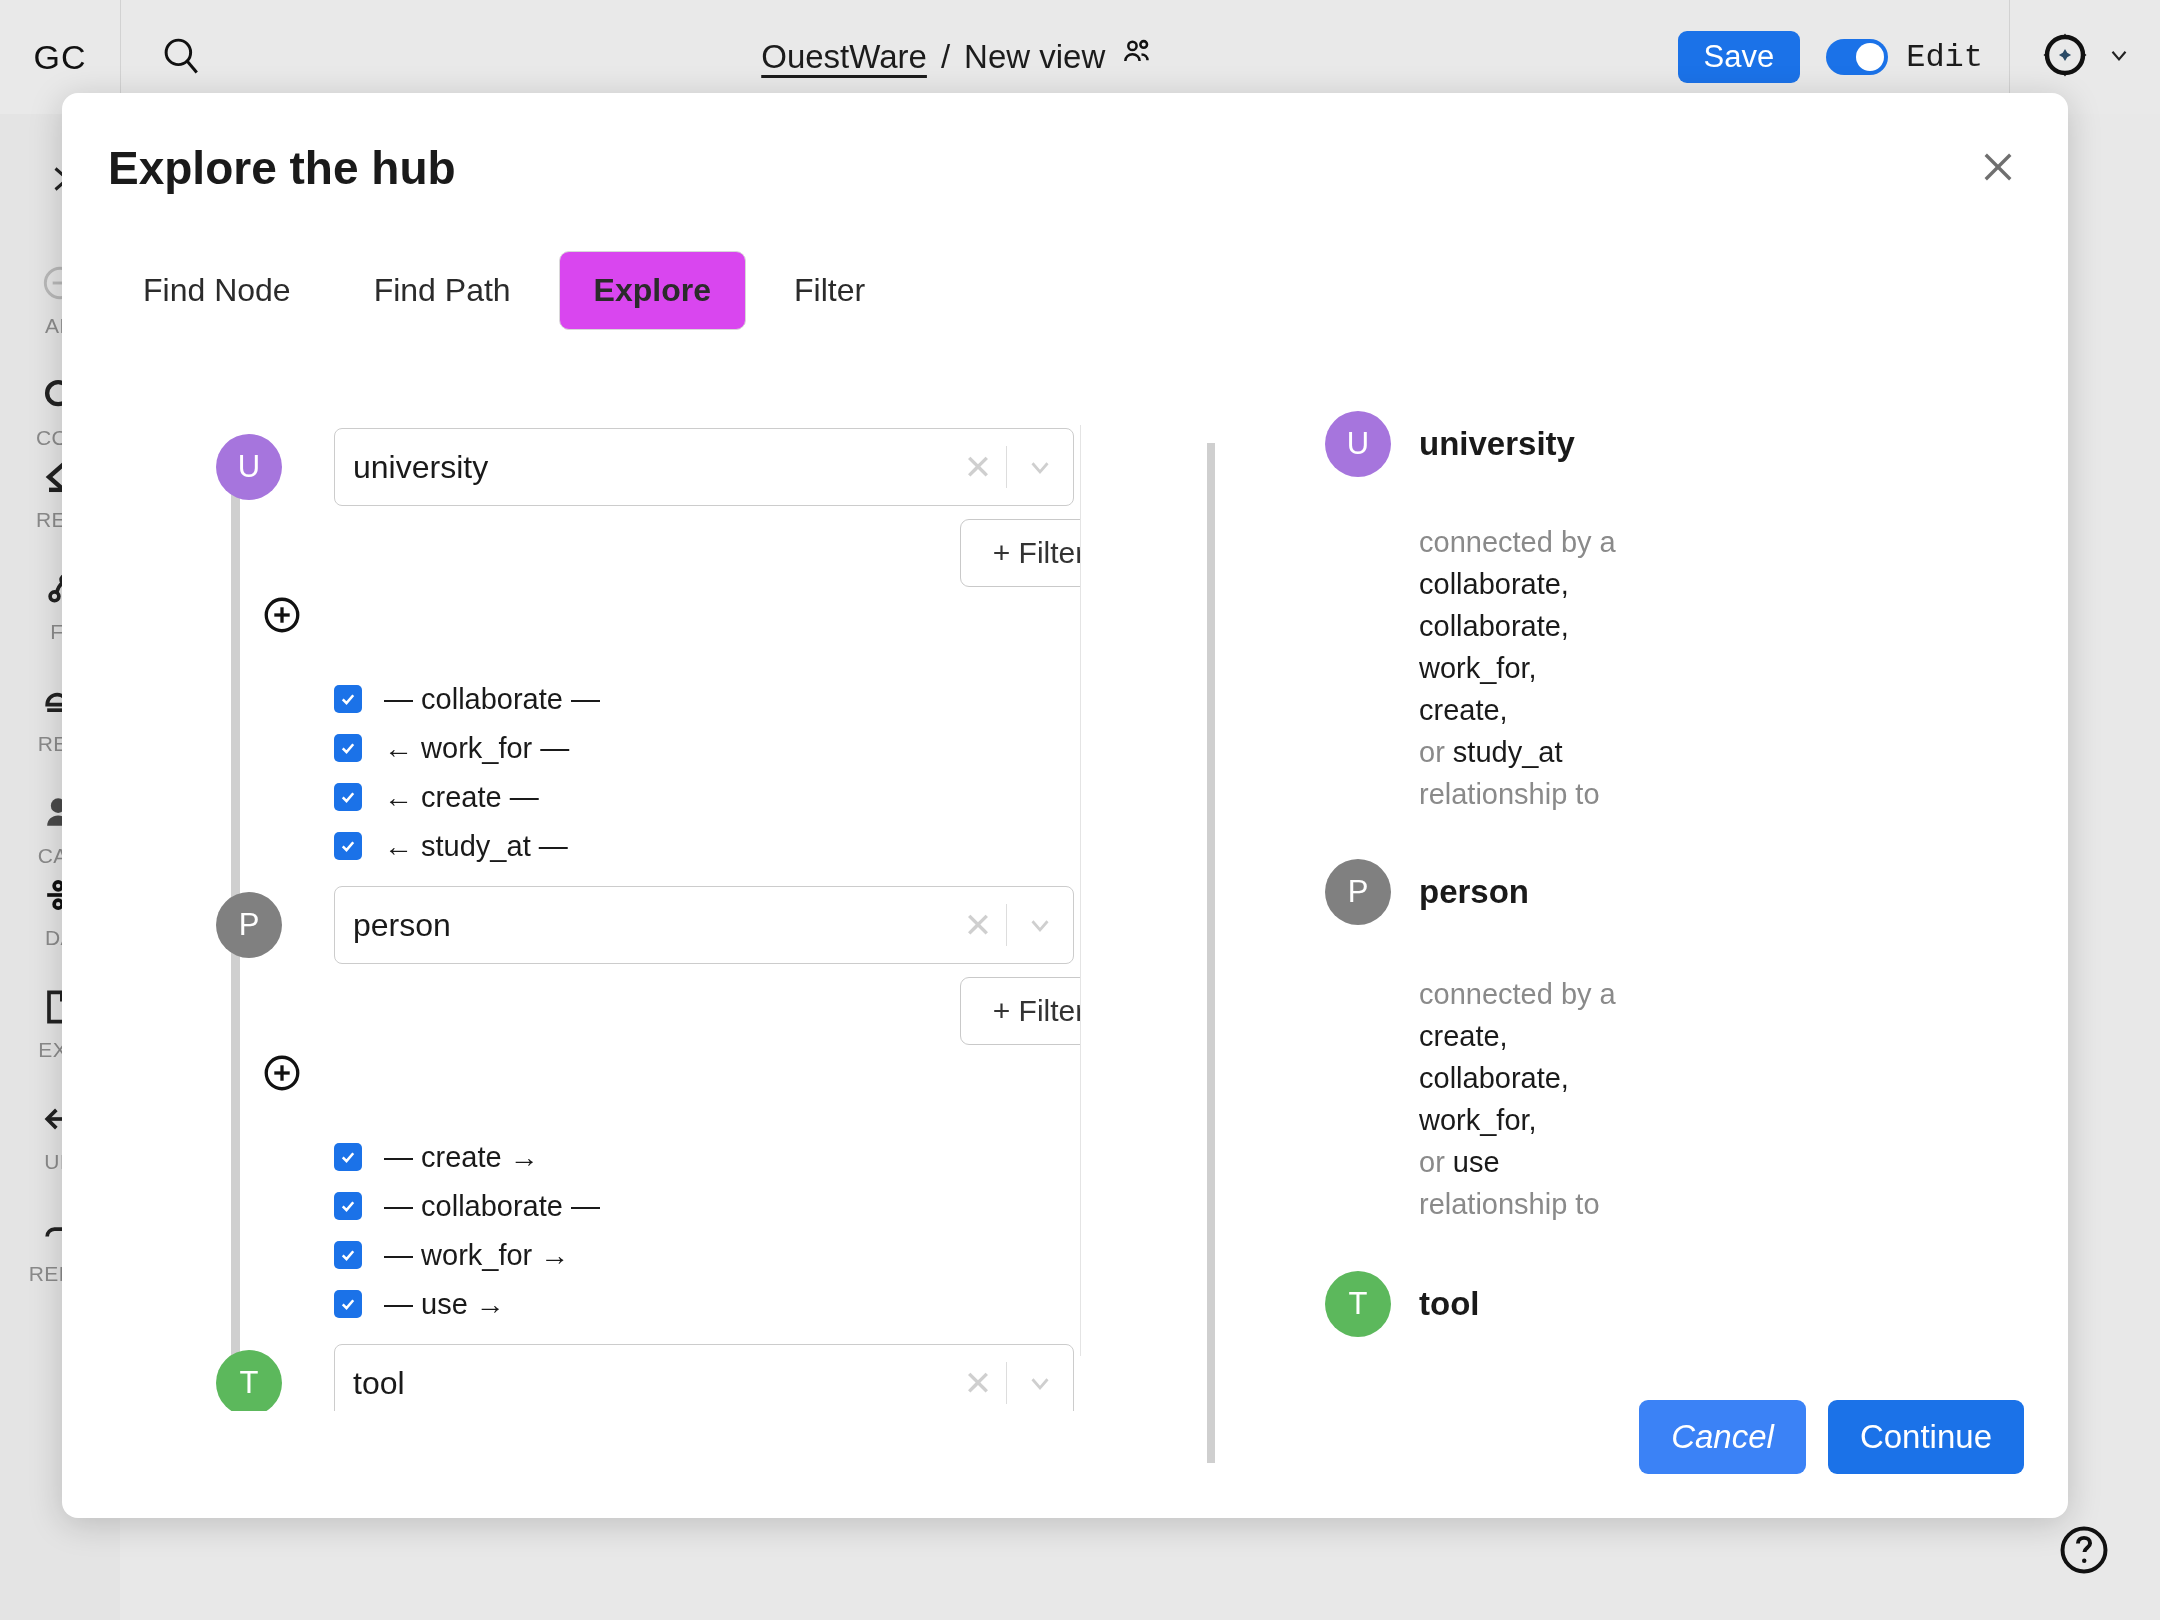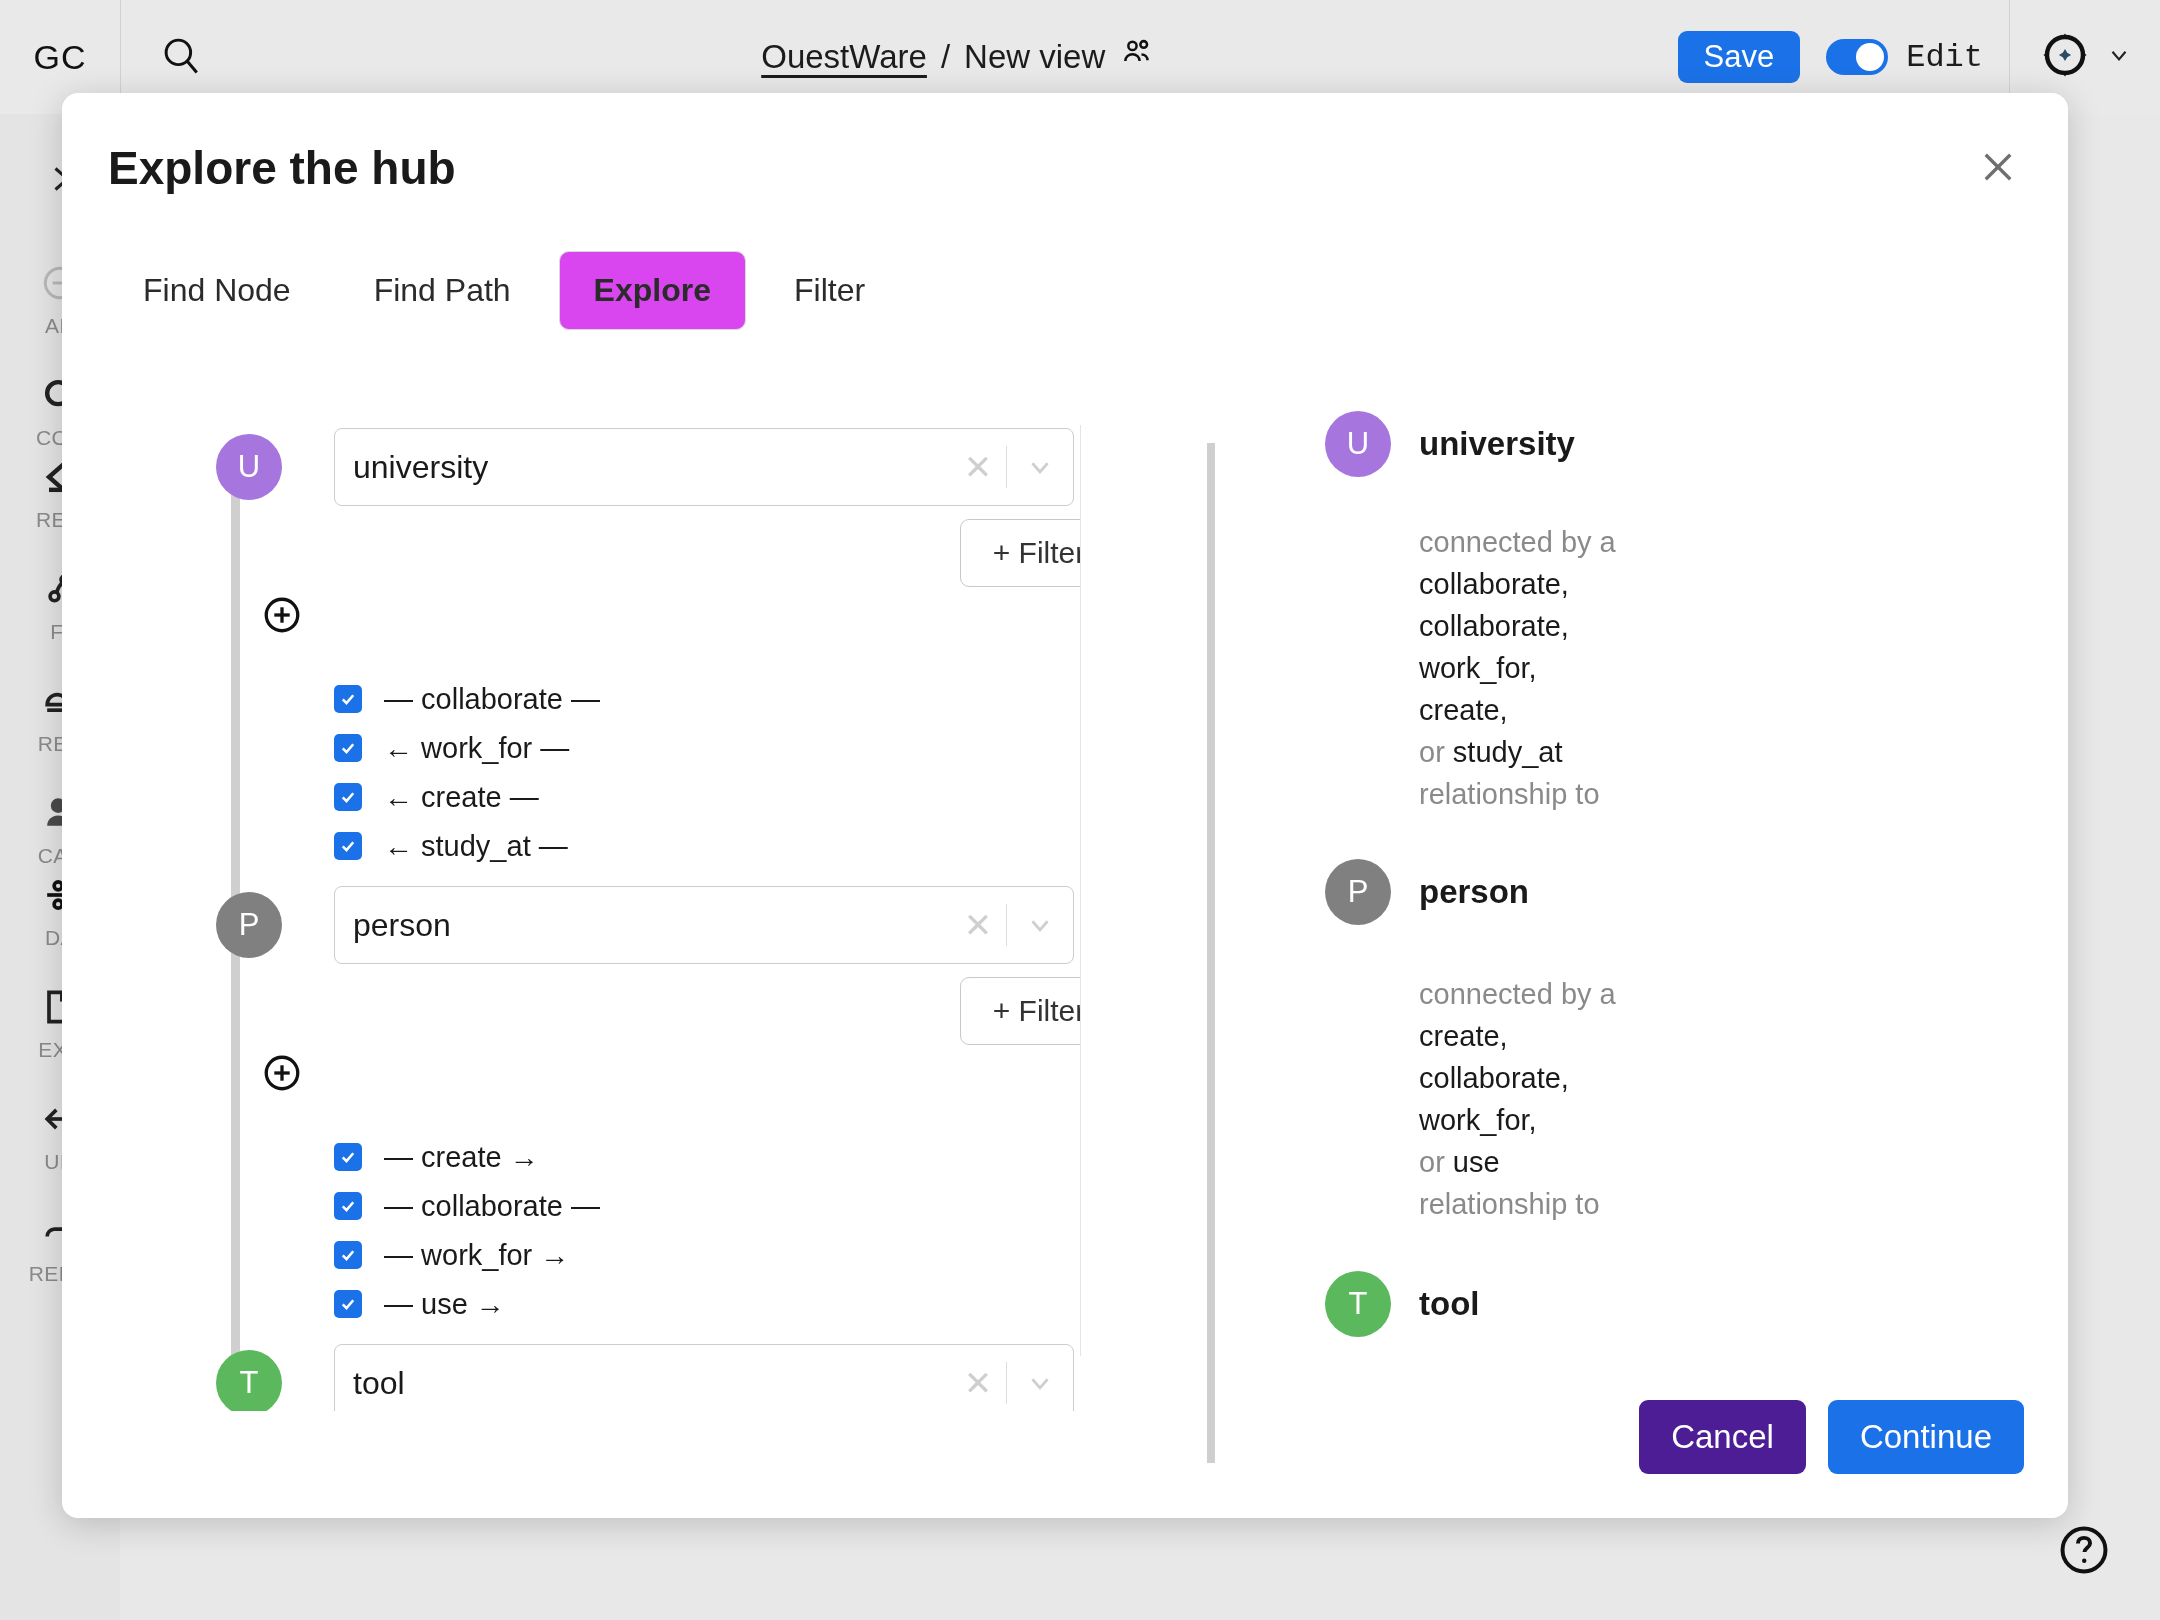--- a/index.html
+++ b/index.html
@@ -178,21 +178,21 @@
   .sum-muted { color: #8a8a8a; }
   .sum-strong { color: #1a1a1a; }
 
   .modal-footer {
     position: absolute; right: 44px; bottom: 44px; display: flex; gap: 22px;
   }
   .btn {
     font-size: 33px; border: none; border-radius: 9px; padding: 0 32px;
     height: 74px; cursor: pointer; color: #fff;
   }
-  .btn-cancel { background: #4c1d95; }
+  .btn-cancel { background: #3b82f6; font-style: italic; }
   .btn-continue { background: #1b72e8; }
 </style>
 </head>
 <body>
 
 <div id="app">
 
   <div class="topbar">
     <div class="logo-gc">GC</div>
     <div class="topbar-sep"></div>

